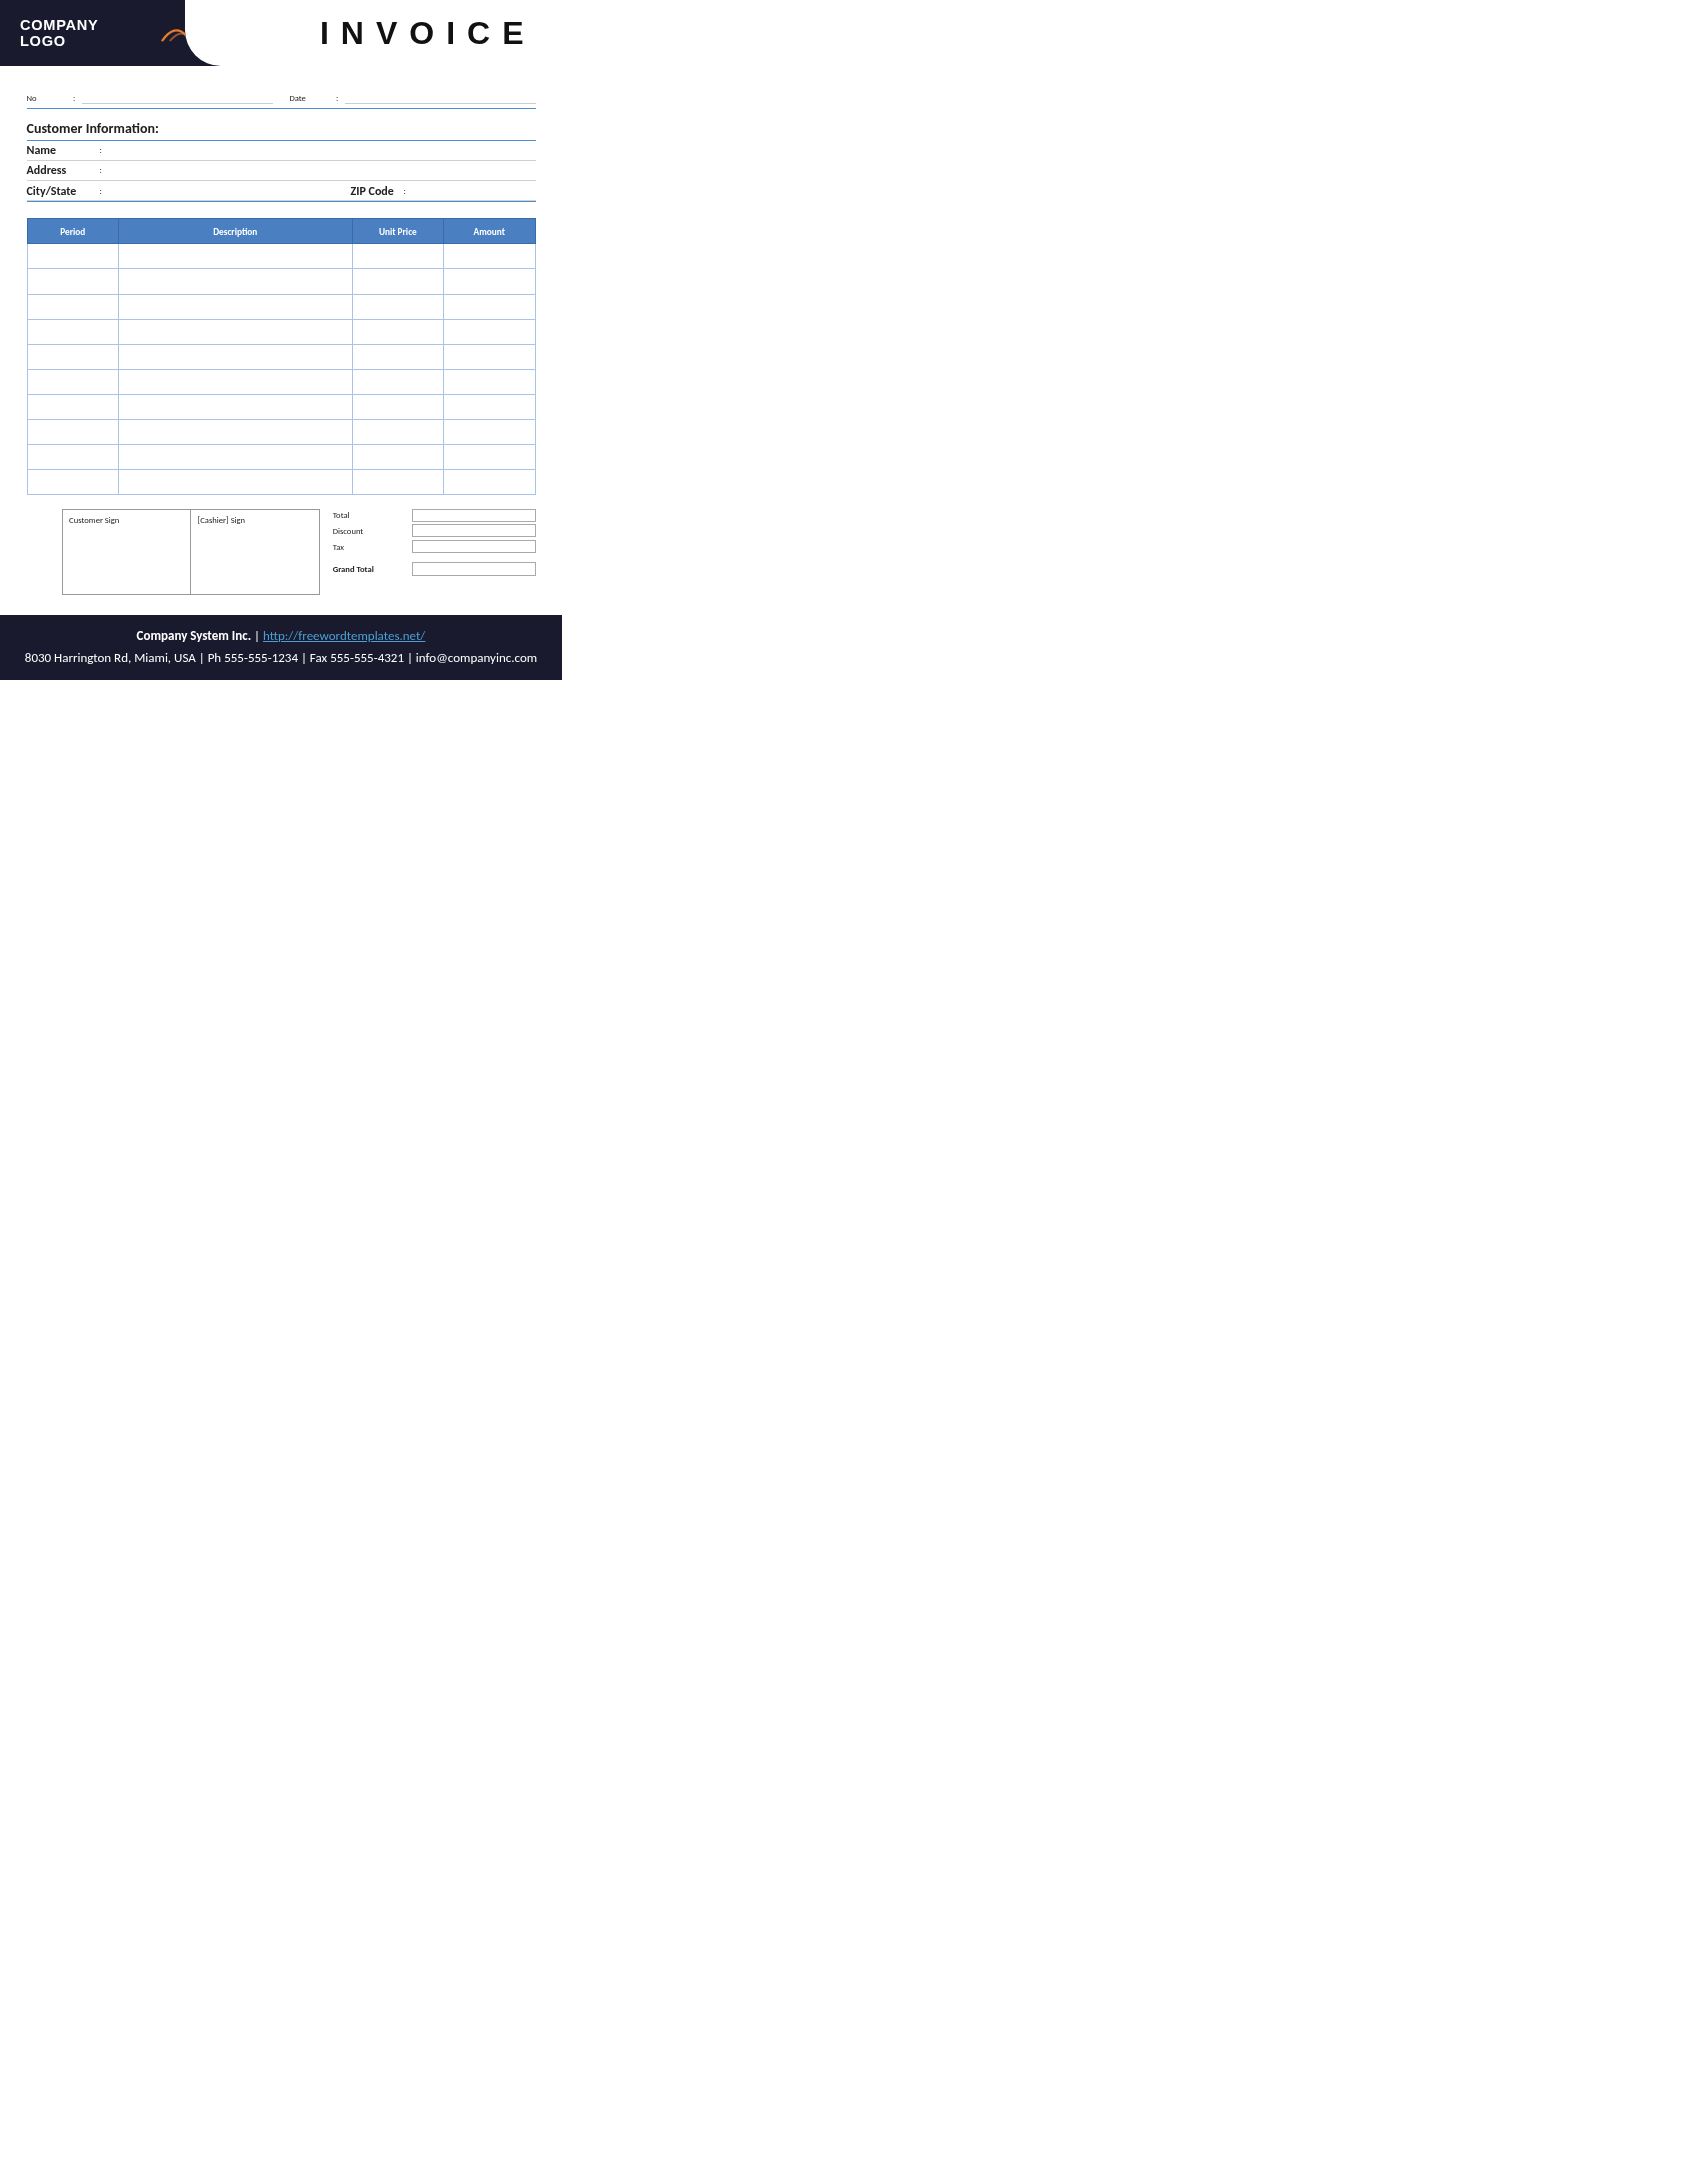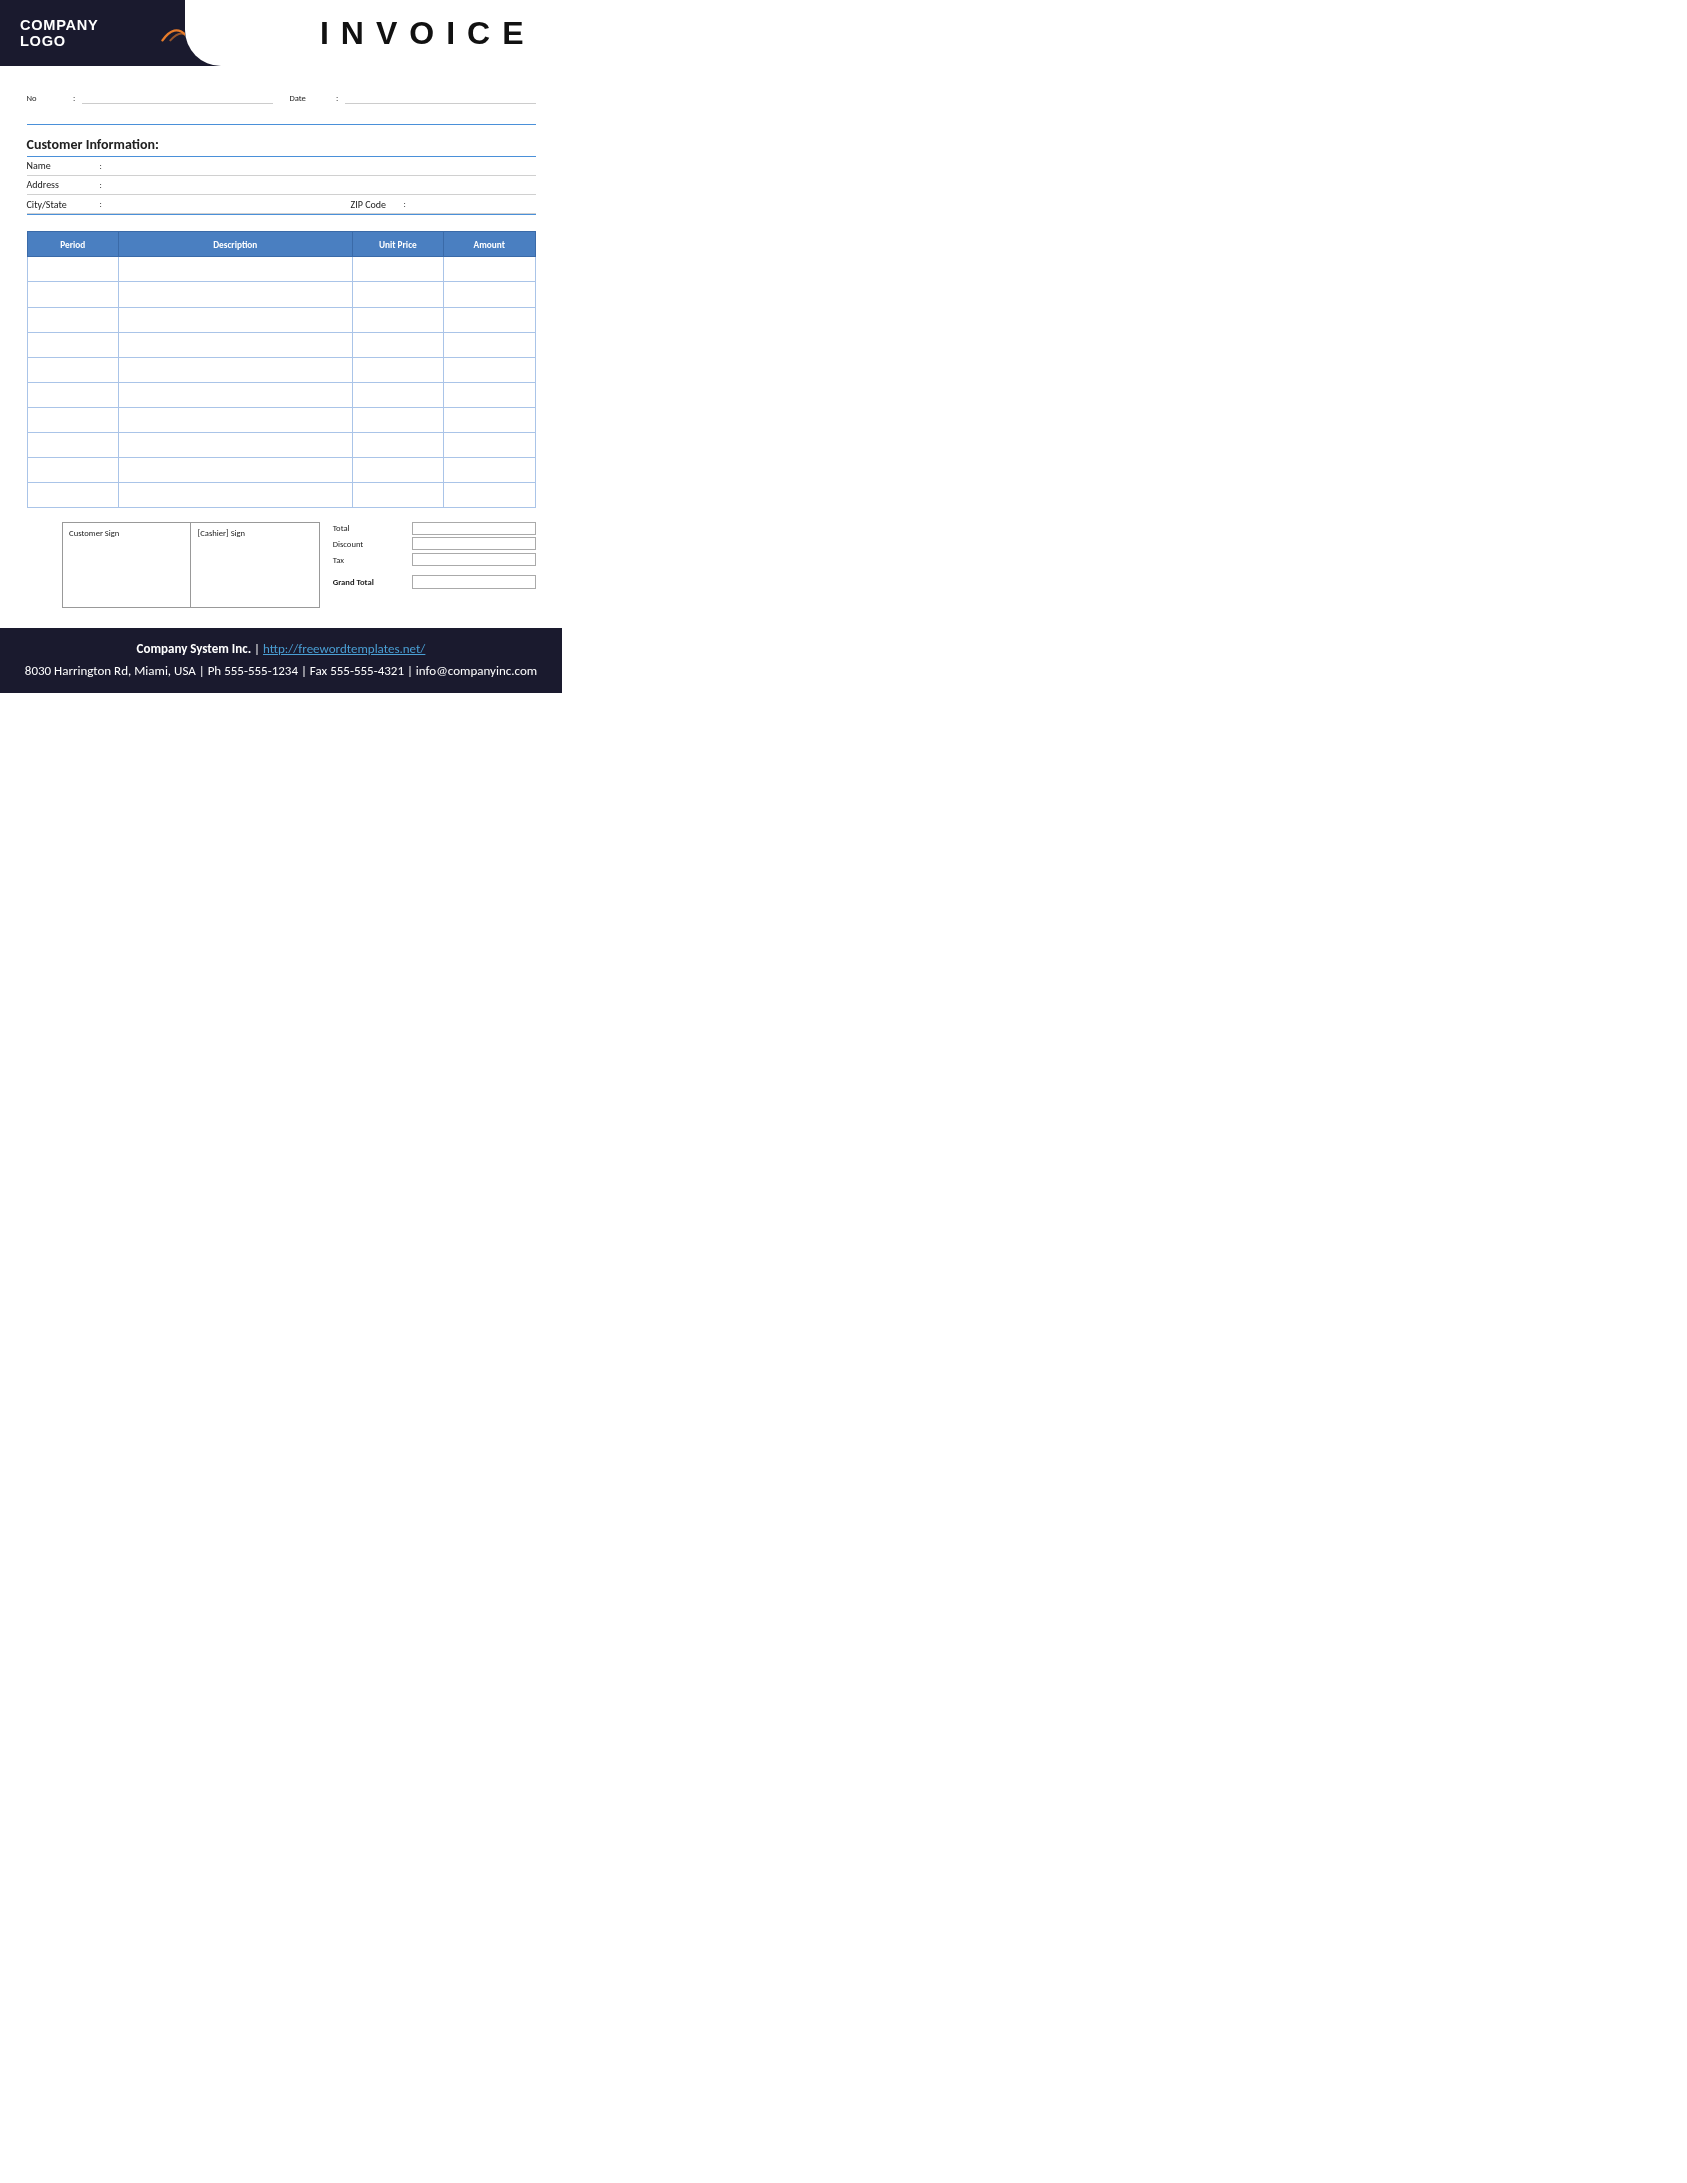--- a/index.html
+++ b/index.html
@@ -68,21 +68,21 @@
     .content {
       padding: 13.2px 26.5px 0 26.5px;
     }
 
     
     .invoice-meta {
       display: flex;
       gap: 17px;
       margin-top: 13.2px;
       border-bottom: 1.3px solid #4a90d9;
-      padding-bottom: 20px;
+      padding-bottom: 4px;
     }
     .meta-field {
       display: flex;
       align-items: center;
       flex: 1;
       gap: 6.6px;
     }
     .meta-label {
       font-size: 8.6px;
       min-width: 40px;
@@ -106,21 +106,22 @@
       border-bottom: 0.7px solid #4a90d9;
     }
     .customer-row {
       display: flex;
       align-items: center;
       border-bottom: 0.7px solid #d0d0d0;
       padding: 2.6px 0;
     }
     .customer-row-label {
       min-width: 73px;
-      font-size: 10px;
+      font-size: 12px;
+      font-weight: bold;
     }
     .customer-row-colon { margin-right: 6.6px; }
     .customer-row-value {
       flex: 1;
       min-height: 10.6px;
     }
     .customer-row-right {
       display: flex;
       align-items: center;
       min-width: 185px;

